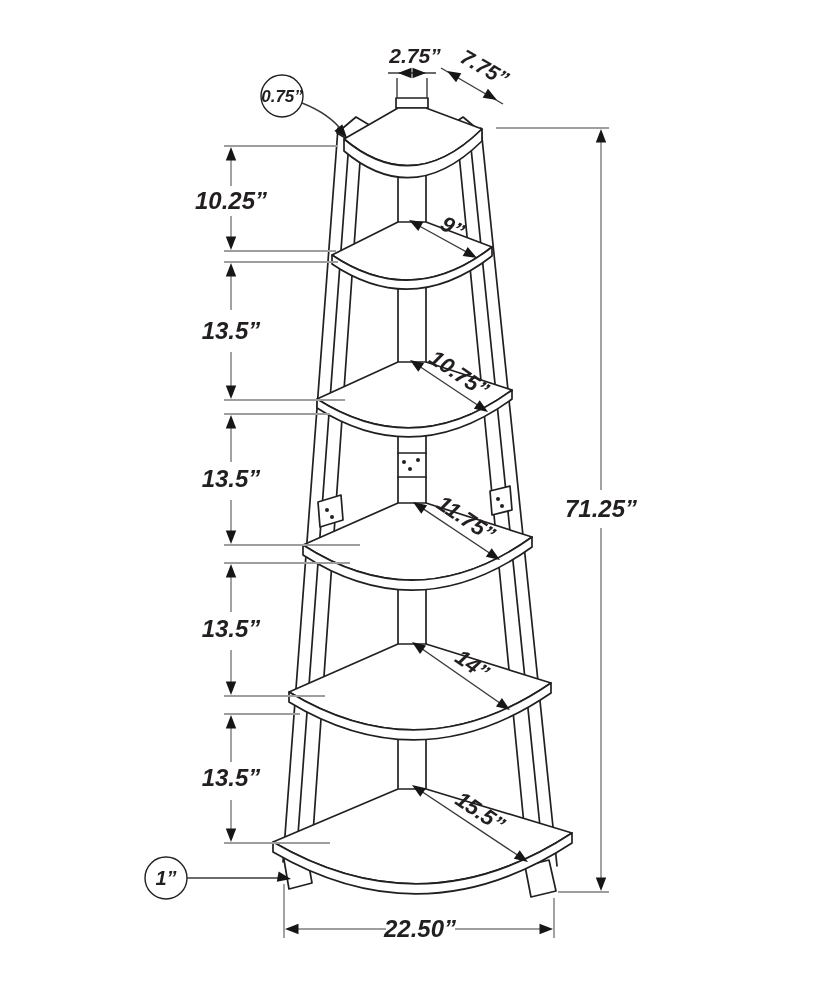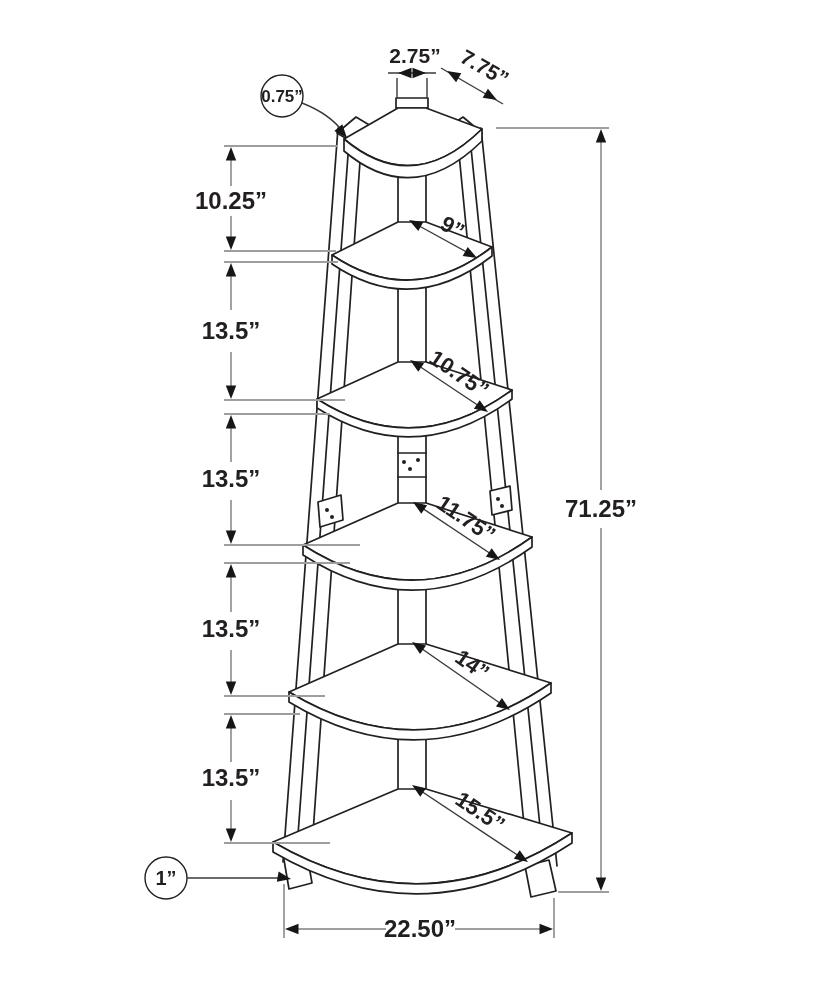--- a/index.html
+++ b/index.html
@@ -1,16 +1,16 @@
 <!DOCTYPE html>
 <html><head>
 <meta charset="utf-8">
 <style>
   html,body{margin:0;padding:0;background:#ffffff;}
-  .page{width:824px;height:1000px;background:#fff;position:relative;overflow:hidden;}
+  .page{width:824px;height:1000px;background:#fff;position:relative;overflow:hidden;font-style:italic;}
   svg{display:block;}
   
   .st{stroke:#231f20;stroke-width:1.7;fill:none;stroke-linejoin:round;stroke-linecap:round;}
   .sw{stroke:#231f20;stroke-width:1.7;fill:#ffffff;stroke-linejoin:round;}
   
   .dl{stroke:#9c9ea1;stroke-width:1.9;fill:none;}
   
   .bl{stroke:#3a3a3a;stroke-width:1.4;fill:none;}
   .ah{fill:#161616;stroke:none;}
   .dot{fill:#231f20;stroke:none;}

